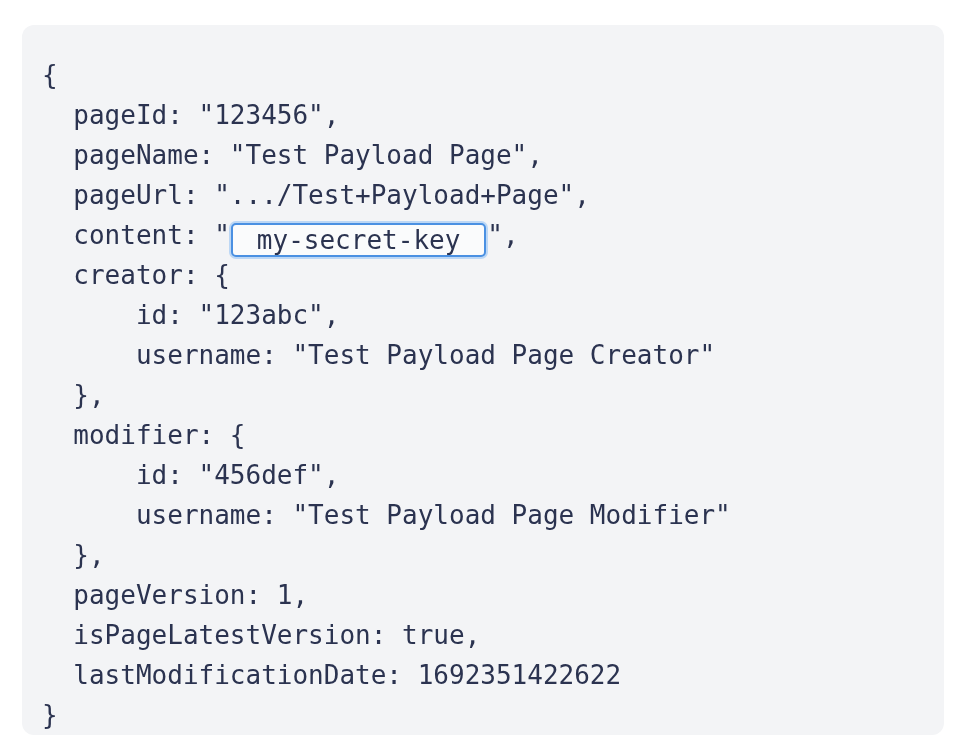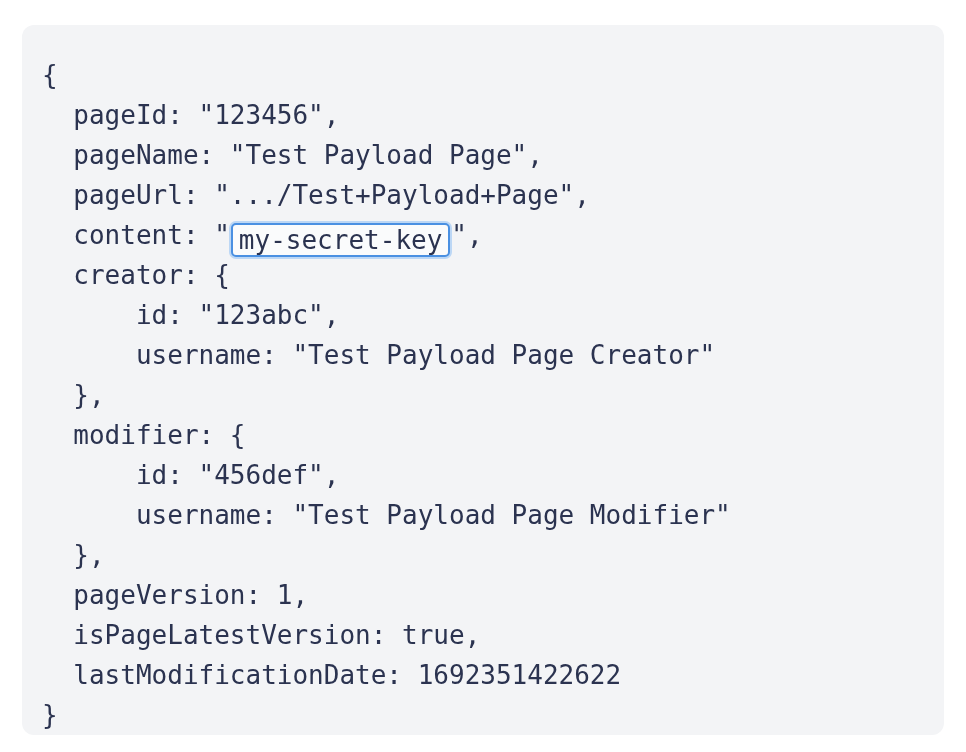--- a/index.html
+++ b/index.html
@@ -52,21 +52,21 @@
 
   
   .secret-highlight {
     display: inline-block;
     position: relative;
     background: #fafbfc;
     color: #2b3350;
     border: 2px solid #4a90e2;
     border-radius: 5px;
     box-shadow: 0 0 0 2px #bcd7f5;
-    padding: 0px 6px;
+    padding: 0px 24px;
     margin: 7px 1px;
     line-height: 30px;
     vertical-align: -5px;
   }
 </style>
 </head>
 <body>
 
 <div id="code-panel">
   <pre class="code-block"><code><span class="code-line">{</span><span class="code-line">  pageId: "123456",</span><span class="code-line">  pageName: "Test Payload Page",</span><span class="code-line">  pageUrl: ".../Test+Payload+Page",</span><span class="code-line"><span class="tok">  content: "</span><span class="secret-highlight">my-secret-key</span><span class="tok">",</span></span><span class="code-line">  creator: {</span><span class="code-line">      id: "123abc",</span><span class="code-line">      username: "Test Payload Page Creator"</span><span class="code-line">  },</span><span class="code-line">  modifier: {</span><span class="code-line">      id: "456def",</span><span class="code-line">      username: "Test Payload Page Modifier"</span><span class="code-line">  },</span><span class="code-line">  pageVersion: 1,</span><span class="code-line">  isPageLatestVersion: true,</span><span class="code-line">  lastModificationDate: 1692351422622</span><span class="code-line">}</span></code></pre>

